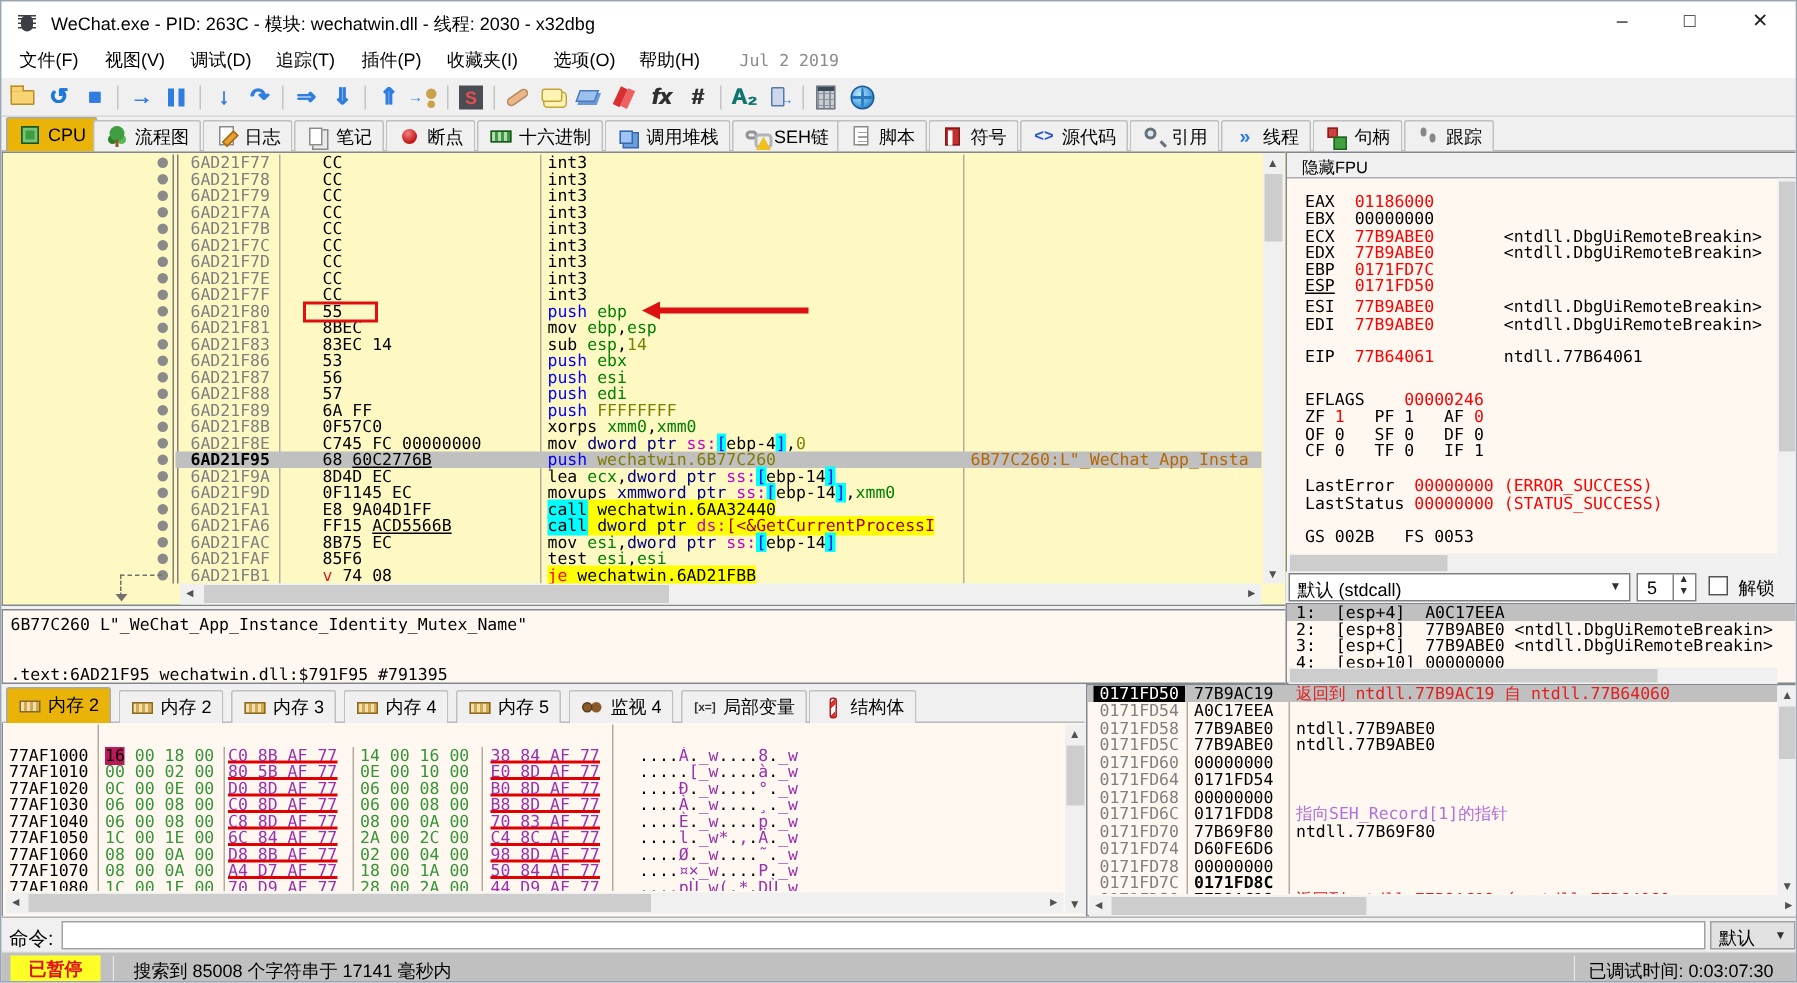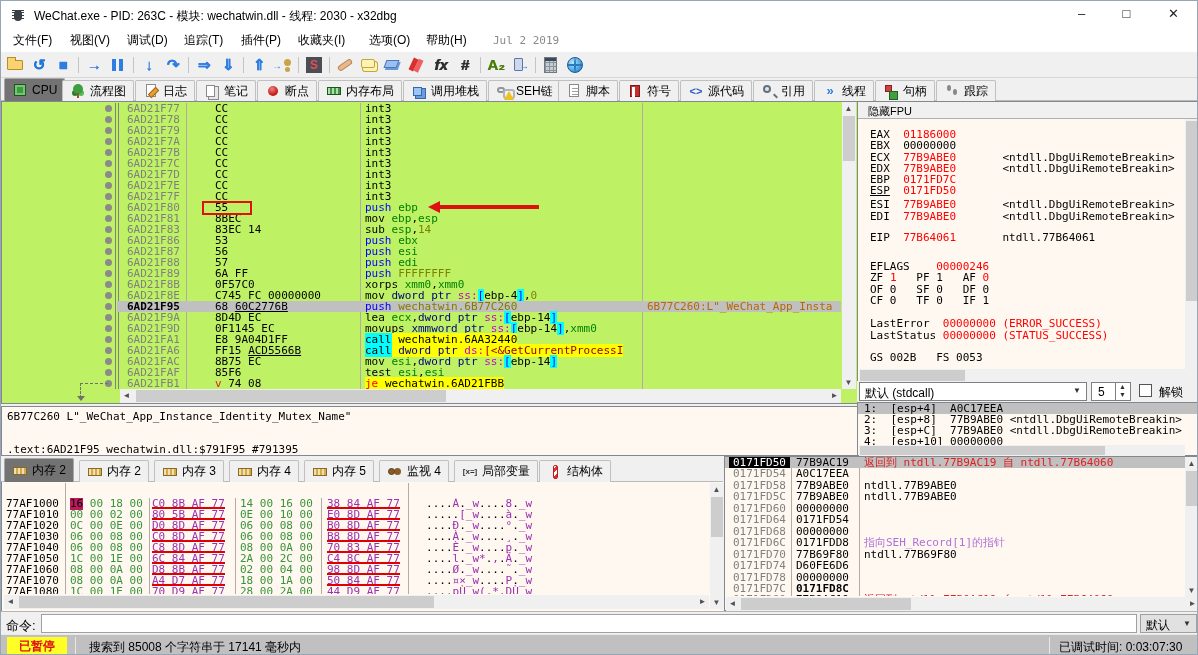--- a/index.html
+++ b/index.html
@@ -43,21 +43,21 @@
   .ic-calc { position:absolute; left:4px; top:2px; width:13px; height:16px; background:#c8cdd4; border:1px solid #707880; background-image:linear-gradient(#3a4a58 3px, transparent 3px), repeating-linear-gradient(90deg, #8a929a 0 1px, transparent 1px 4px), repeating-linear-gradient(#8a929a 0 1px, transparent 1px 4px); }
   .ic-globe { position:absolute; left:3px; top:2px; width:16px; height:16px; border-radius:50%; background:radial-gradient(circle at 5px 5px, #bfe8ff, #4aa2e0 60%, #1d6db0); border:1px solid #1a5a94; }
   .ic-globe:before { content:""; position:absolute; left:6px; top:0px; width:2px; height:14px; background:#2a7abf; border-radius:50%; }
   .ic-globe:after { content:""; position:absolute; left:0px; top:6px; width:14px; height:2px; background:#2a7abf; }
   .ic-person { position:absolute; left:12px; top:4px; width:7px; height:7px; border-radius:50%; background:#caa24a; box-shadow:0 7px 0 -1px #caa24a; }
   .ic-person:before { content:"→"; position:absolute; left:-12px; top:1px; color:#2f7de1; font-size:10px; font-weight:bold; }
 
   
   #tabbar { position:absolute; left:0; top:77px; width:1198px; height:23px; background:#f0f0f0; border-bottom:1px solid #b9b9b9; }
   .tab { position:absolute; top:2px; height:21px; background:#f0f0f0; border:1px solid #c0c0c0; border-bottom:none; border-radius:2px 2px 0 0; font-size:12px; color:#000; padding:0 7px; display:flex; align-items:center; gap:4px; }
-  .tab.active { background:#737373; top:0px; height:23px; border-color:#a8a8a8; }
+  .tab.active { background:#eab308; top:0px; height:23px; border-color:#a8a8a8; }
   #bottom-tabbar { position:absolute; left:0; top:455px; width:722px; height:26px; background:#f0f0f0; border-bottom:1px solid #b9b9b9; }
   #bottom-tabbar .tab { top:4px; height:22px; }
   #bottom-tabbar .tab.active { top:2px; height:24px; }
   .tico { position:relative; width:16px; height:16px; flex:0 0 16px; }
 
   
   .ti-cpu { position:absolute; left:2px; top:2px; width:12px; height:12px; background:#3d9c3d; border:1px solid #1c551c; box-shadow:inset 0 0 0 2px #77c377; }
   .ti-graph:before { content:""; position:absolute; left:3px; top:1px; width:10px; height:10px; border-radius:50%; background:#3f9e3f; box-shadow:-3px 4px 0 -2px #2c7d2c, 3px 4px 0 -2px #57b857; }
   .ti-graph:after { content:""; position:absolute; left:7px; top:10px; width:2px; height:5px; background:#8a5a28; }
   .ti-log { position:absolute; left:3px; top:1px; width:10px; height:13px; background:#fff; border:1px solid #8a8a8a; }
@@ -78,21 +78,21 @@
   .ti-ref:after { content:""; position:absolute; left:8px; top:8px; width:5px; height:2px; background:#687078; transform:rotate(45deg); }
   .ti-thr { color:#2f7de1; font-weight:bold; font-size:13px; line-height:15px; display:block; text-align:center; }
   .ti-hnd { position:absolute; left:2px; top:2px; width:7px; height:7px; background:#d04040; border:1px solid #882020; }
   .ti-hnd:after { content:""; position:absolute; left:3px; top:5px; width:7px; height:7px; background:#40a040; border:1px solid #206020; }
   .ti-trc { position:absolute; left:3px; top:2px; width:4px; height:6px; border-radius:50%; background:#888; box-shadow:6px 4px 0 #888; }
   .ti-watch { position:absolute; left:1px; top:4px; width:7px; height:7px; border-radius:50%; background:#8a5a2a; box-shadow:6px 0 0 #8a5a2a; border:1px solid #5a3a1a; }
   .ti-locals { color:#333; font-size:8px; line-height:16px; font-weight:bold; display:block; text-align:center; }
   .ti-struct { position:absolute; left:6px; top:1px; width:5px; height:14px; border-radius:2px; background:repeating-linear-gradient(-45deg, #e03030 0 3px, #fff 3px 6px); border:1px solid #b02020; }
 
   
-  #disasm-pane { position:absolute; left:0; top:100px; width:856px; height:303px; background:#bef264; border:1px solid #828790; border-right:none; }
+  #disasm-pane { position:absolute; left:0; top:100px; width:856px; height:303px; background:#fef9c3; border:1px solid #828790; border-right:none; }
   #disasm-rows { position:absolute; left:0; top:1px; width:839px; }
   .drow { position:relative; height:11px; }
   .drow .dot { position:absolute; left:103px; top:2px; width:7px; height:7px; border-radius:50%; background:#8a8a8a; }
   .drow.sel .rowbg { position:absolute; left:115px; top:0; width:724px; height:11px; background:#c0c0c0; }
   .c-addr { position:absolute; left:125px; color:#808080; }
   .drow.sel .c-addr { color:#000; font-weight:bold; }
   .c-bytes { position:absolute; left:213px; color:#000; }
   .c-ins { position:absolute; left:363px; color:#000; }
   .c-cmt { position:absolute; left:645px; }
   .gutline { position:absolute; top:1px; width:1px; height:286px; background:#808080; }
@@ -265,21 +265,21 @@
       <span class="ic-bookmark"></span>
     </span>
     <span class="tbtn" style="left: 429px;">
       <span class="gly" style="color: rgb(48, 48, 48); font-style: italic;">fx</span>
     </span>
     <span class="tbtn" style="left: 453px;">
       <span class="gly" style="color: rgb(48, 48, 48);">#</span>
     </span>
     <div class="tsep" style="left: 479px;"></div>
     <span class="tbtn" style="left: 484px;">
-      <span class="gly" style="color: #4d7c0f;">A₂</span>
+      <span class="gly" style="color: #0f766e;">A₂</span>
     </span>
     <span class="tbtn" style="left: 508px;">
       <span class="ic-device"></span>
     </span>
     <div class="tsep" style="left: 534px;"></div>
     <span class="tbtn" style="left: 539px;">
       <span class="ic-calc"></span>
     </span>
     <span class="tbtn" style="left: 563px;">
       <span class="ic-globe"></span>
@@ -311,21 +311,21 @@
     <div class="tab" style="left: 256px;">
       <span class="tico">
         <span class="ti-bp"></span>
       </span>
       <span>断点</span>
     </div>
     <div class="tab" style="left: 317px;">
       <span class="tico">
         <span class="ti-mem"></span>
       </span>
-      <span>内存布局</span>
+      <span>十六进制</span>
     </div>
     <div class="tab" style="left: 402px;">
       <span class="tico">
         <span class="ti-stack"></span>
       </span>
       <span>调用堆栈</span>
     </div>
     <div class="tab" style="left: 487px;">
       <span class="tico">
         <span class="ti-seh"></span>

